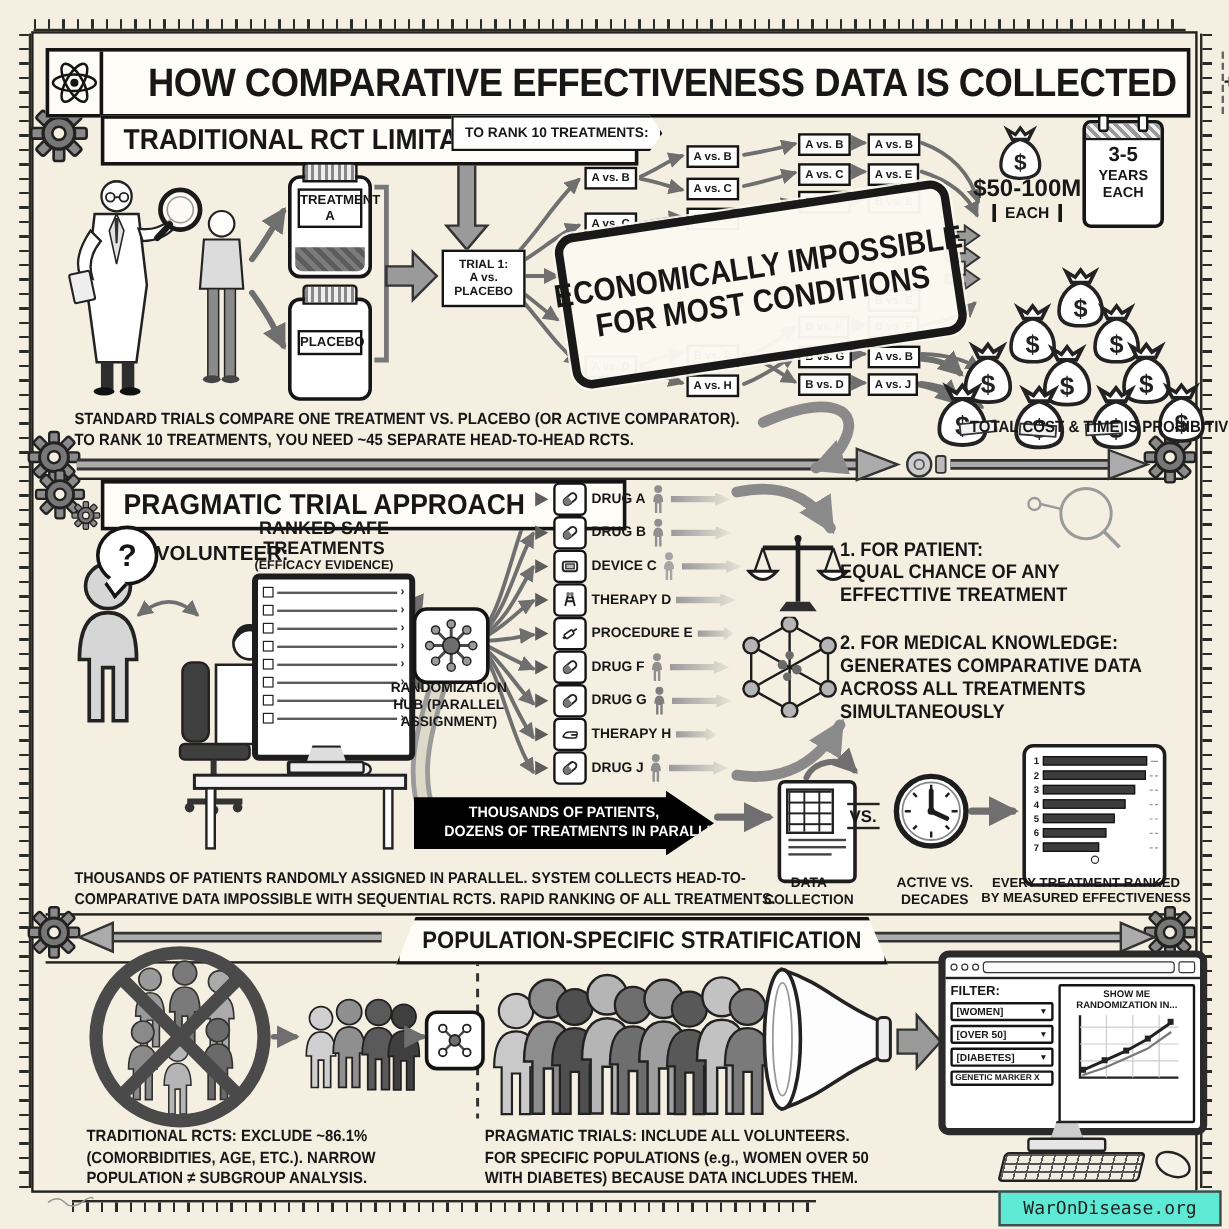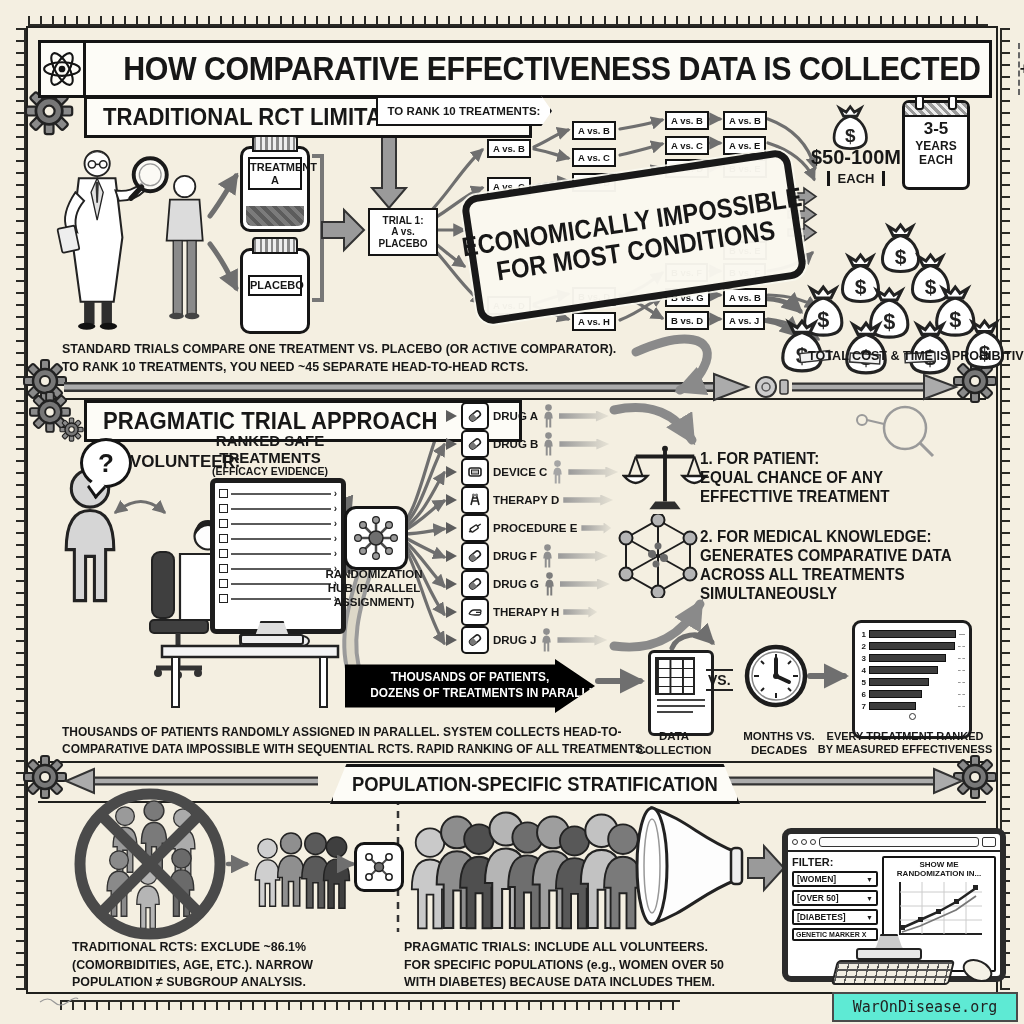--- a/index.html
+++ b/index.html
@@ -102,21 +102,21 @@
   .rrow:after{content:"";width:7px;border-top:1.5px dashed #999;margin-left:auto;}
   .homedot{width:5px;height:5px;border:1.5px solid #333;border-radius:50%;margin:1px auto 0 auto;}
   
   .qbub{position:absolute;left:80px;top:438px;width:46px;height:44px;background:#fff;border:3px solid #141414;
         border-radius:50%;display:flex;align-items:center;justify-content:center;
         font-size:26px;font-weight:bold;z-index:2;}
   .qbub:after{content:"";position:absolute;left:6px;bottom:-10px;width:12px;height:12px;background:#fff;
               border-right:3px solid #141414;border-bottom:3px solid #141414;transform:rotate(55deg) skew(12deg);}
   
   .mon3{position:absolute;left:782px;top:792px;width:212px;height:142px;background:#fff;border:6px solid #2b2b2b;
-        border-radius:9px;z-index:2;display:flex;flex-direction:column;margin-top:36px;}
+        border-radius:9px;z-index:2;display:flex;flex-direction:column;}
   .bbar{height:16px;border-bottom:2px solid #222;display:flex;align-items:center;gap:3px;padding:0 4px;flex:none;}
   .dot{width:4px;height:4px;border-radius:50%;border:1.5px solid #333;}
   .addr{flex:1;height:8px;border:1.5px solid #333;border-radius:3px;background:#fbfbfb;}
   .addrbtn{width:12px;height:8px;border:1.5px solid #333;border-radius:2px;}
   .m3body{flex:1;display:flex;gap:4px;padding:4px;}
   .fpanel{width:86px;flex:none;}
   .flabel{font-size:11px;font-weight:bold;margin-bottom:2px;}
   .dd{display:flex;justify-content:space-between;align-items:center;border:2px solid #141414;border-radius:2px;
       padding:1px 3px;margin:3px 0;font-size:8.5px;font-weight:bold;background:#fff;}
   .dd span.ar{font-size:7px;}
@@ -852,21 +852,21 @@
         <span class="rbar" style="width:42%"></span>
       </div>
     <div class="homedot"></div>
   </div>
 
   <div class="abs b" style="left:618px;top:730px;width:112px;text-align:center;font-size:11.5px;line-height:1.2;z-index:2;">
     <div>DATA</div>
       <div>COLLECTION</div>
   </div>
   <div class="abs b" style="left:727px;top:730px;width:104px;text-align:center;font-size:11.5px;line-height:1.2;z-index:2;">
-    <div>MONTHS VS.</div>
+    <div>ACTIVE VS.</div>
       <div>DECADES</div>
   </div>
   <div class="abs b" style="left:812px;top:730px;width:186px;text-align:center;font-size:11px;line-height:1.2;z-index:2;">
     <div class="nw">EVERY TREATMENT RANKED</div>
       <div class="nw">BY MEASURED EFFECTIVENESS</div>
   </div>
 
   <div class="abs cap13" style="left:62px;top:724px;font-size:13px;z-index:2;">
     <div class="condl nw">THOUSANDS OF PATIENTS RANDOMLY ASSIGNED IN PARALLEL. SYSTEM COLLECTS HEAD-TO-</div>
     <div class="condl nw">COMPARATIVE DATA IMPOSSIBLE WITH SEQUENTIAL RCTS. RAPID RANKING OF ALL TREATMENTS.</div>

